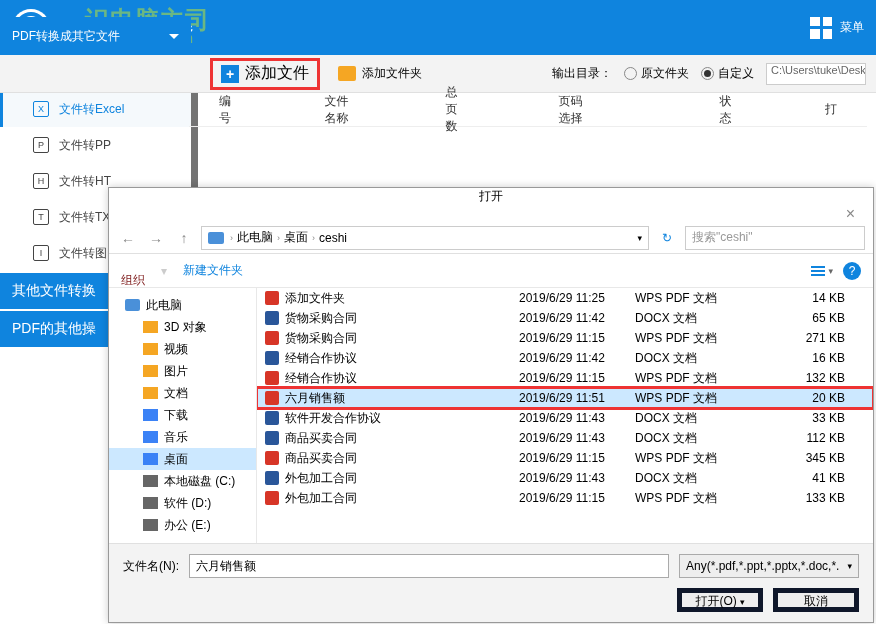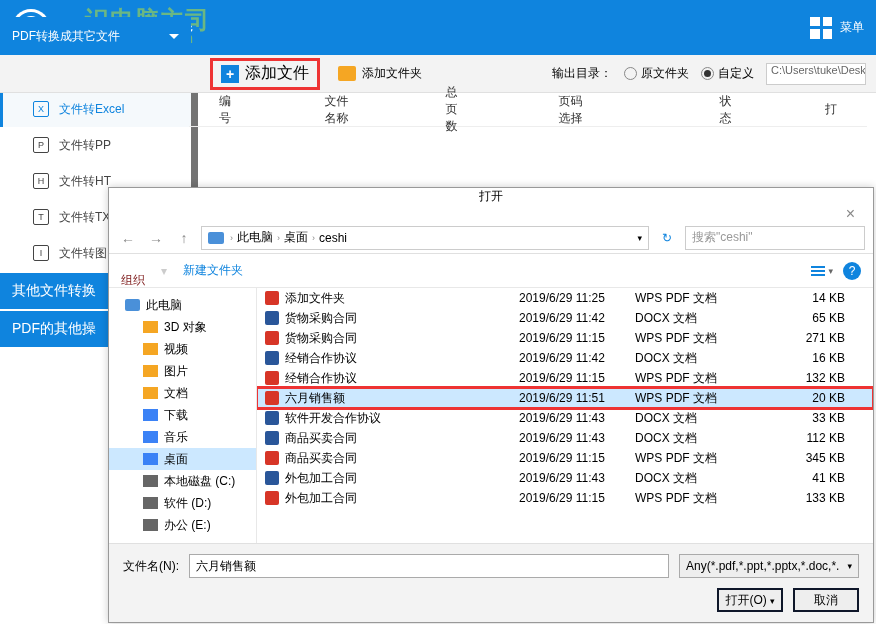--- a/index.html
+++ b/index.html
@@ -84,21 +84,21 @@
 .file-icon { width: 14px; height: 14px; margin-right: 6px; flex-shrink: 0; border-radius: 2px; }
 .file-icon.pdf { background: #d73527; }
 .file-icon.doc { background: #2a5699; }
 
 .dlg-footer { padding: 10px 14px; display: flex; flex-direction: column; gap: 10px; background: #f3f3f3; border-top: 1px solid #e0e0e0; }
 .fn-row { display: flex; align-items: center; gap: 10px; }
 .fn-label { font-size: 12px; }
 .fn-input { flex: 1; height: 24px; border: 1px solid #aaa; padding: 0 6px; background: #fff; }
 .filter-select { width: 180px; height: 24px; border: 1px solid #aaa; background: #eee; padding: 0 6px; font-size: 11px; display: flex; align-items: center; }
 .ft-btns { display: flex; justify-content: flex-end; gap: 10px; }
-.ft-btn { width: 66px; height: 24px; border: 2px solid #0f172a; background: #eee; font-size: 12px; }
+.ft-btn { width: 86px; height: 24px; border: 5px solid #0f172a; background: #eee; font-size: 12px; }
 .dd-arrow { margin-left: auto; font-size: 9px; }
 </style>
 </head>
 <body>
 
 <div class="app">
   <div class="app-header">
     <div class="logo"></div>
     <div class="app-title">迅宜PDF转换器</div>
     <div class="watermark">识电脑主司</div>

